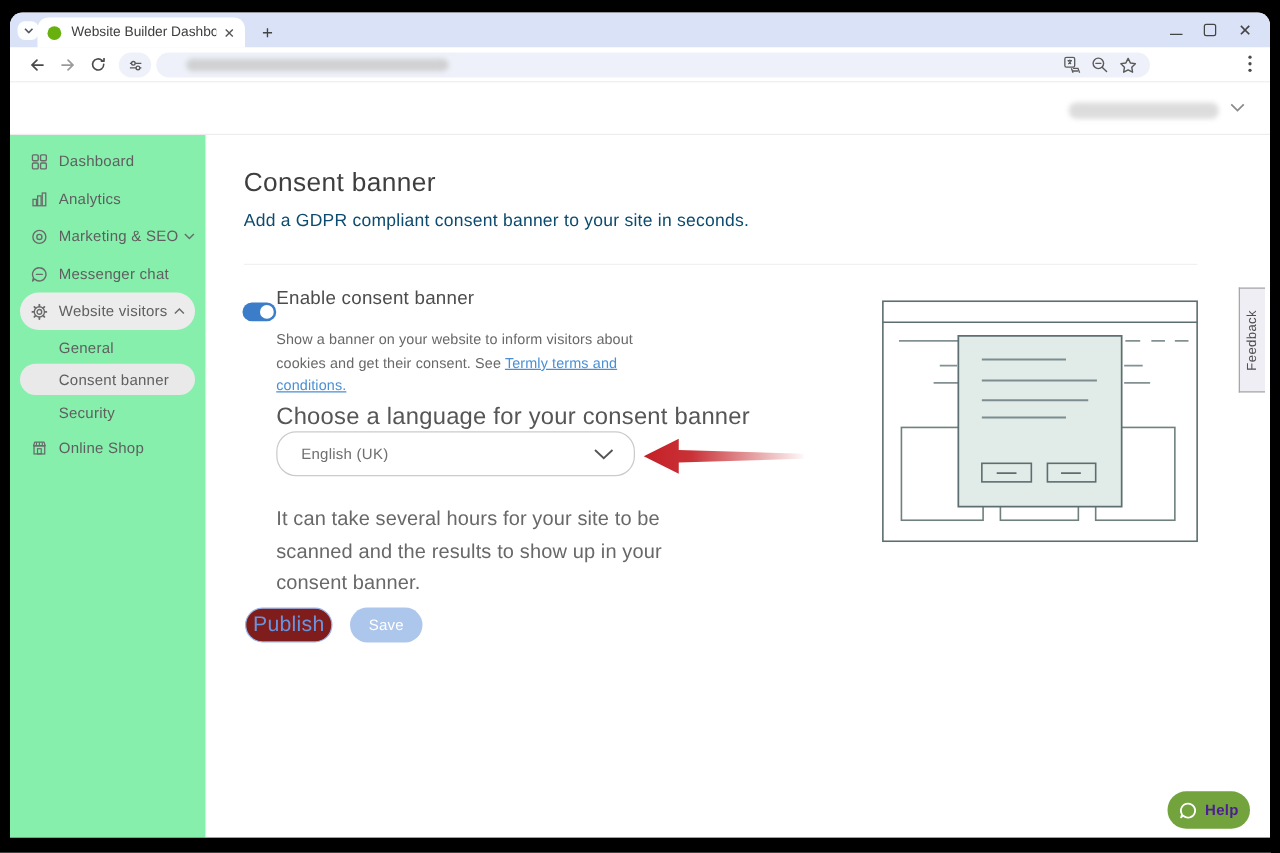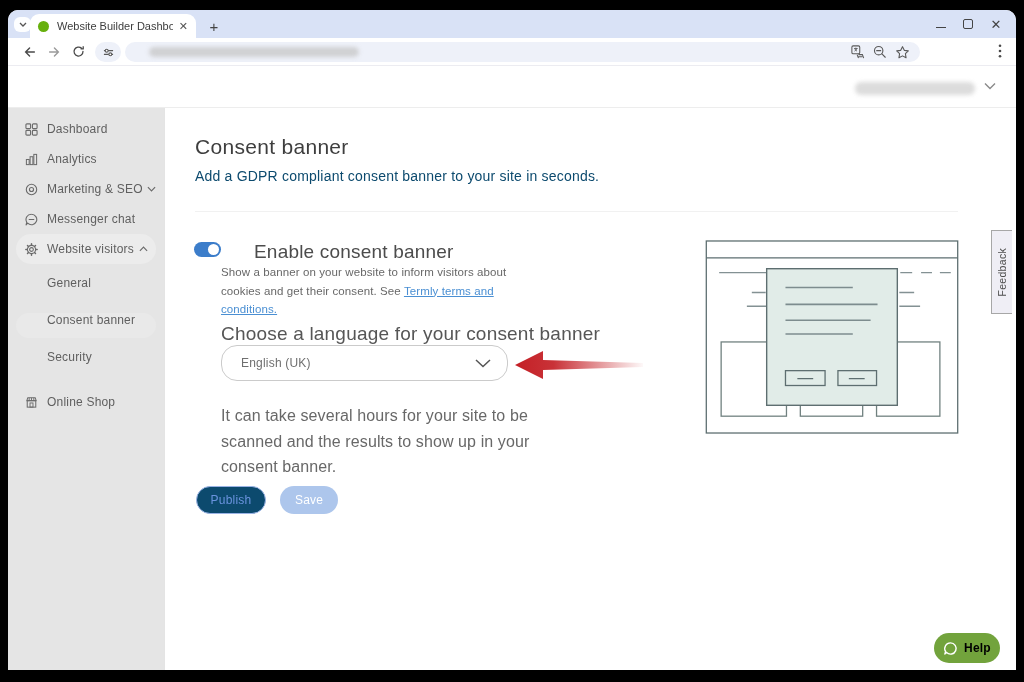--- a/index.html
+++ b/index.html
@@ -29,57 +29,57 @@
   .wc-min { border-bottom:1.5px solid #444; height:7px; width:10px; }
   .wc-max { border:1.5px solid #444; width:10px; height:10px; border-radius:2px; }
   .wc-close { font-size:13px; }
 
   
   .appheader { position:absolute; left:0; top:56px; width:100%; height:42px; background:#fff; border-bottom:1px solid #ededed; }
   .acctblur { position:absolute; right:41px; top:16px; width:120px; height:13px; background:#d4d4d4; border-radius:6px; filter:blur(2px); opacity:.8; }
   .acctchev { position:absolute; right:20px; top:16px; }
 
   
-  .sidebar { position:absolute; left:0; top:98px; width:157px; height:562px; background:#e5e5e5; border-right:1px solid #e4e4e4; padding-top:6px; }
+  .sidebar { position:absolute; left:0; top:98px; width:157px; height:562px; background:#86efac; border-right:1px solid #e4e4e4; padding-top:6px; }
   .sideitem { display:flex; align-items:center; height:30px; margin:0 8px; padding:0 8px; border-radius:15px; color:#5f5f5f; font-size:12px; letter-spacing:.2px; }
   .sideitem .icn { width:14px; height:14px; margin-right:9px; display:flex; align-items:center; justify-content:center; flex:0 0 auto; }
   .sideitem .lbl { flex:1; white-space:nowrap; }
   .sideitem .chev { margin-left:4px; }
-  .subitem { display:flex; align-items:flex-start; height:25px; margin:12px 8px; padding:0 8px 0 31px; border-radius:13px; color:#5f5f5f; font-size:12px; letter-spacing:.2px; }
+  .subitem { display:flex; align-items:center; height:25px; margin:1px 8px; padding:0 8px 0 31px; border-radius:13px; color:#5f5f5f; font-size:12px; letter-spacing:.2px; }
   .rowactive { background:#ececec; }
   .rowselected { background:#e9e9e9; }
 
   
   .main { position:absolute; left:157px; top:98px; width:851px; height:562px; background:#fff; }
   .pagetitle { position:absolute; left:30px; top:27px; font-size:21px; font-weight:500; color:#3e3e3e; letter-spacing:.3px; }
   .pagesub { position:absolute; left:30px; top:60px; font-size:14px; color:#0c4a6e; letter-spacing:.2px; }
   .divider { position:absolute; left:30px; top:103px; width:763px; height:1px; background:#f1f1f1; }
 
   .togglewrap { position:absolute; left:29px; top:134px; width:27px; height:15px; border-radius:8px; background:#3c7dca; }
   .knob { position:absolute; right:2px; top:2px; width:11px; height:11px; border-radius:50%; background:#fff; }
-  .enablelabel { position:absolute; left:56px; top:133px; font-size:19px; color:#4c4c4c; letter-spacing:.2px;margin-left:33px; }
+  .enablelabel { position:absolute; left:56px; top:122px; font-size:15px; color:#4c4c4c; letter-spacing:.2px; }
   .enabledesc { position:absolute; left:56px; top:155px; width:302px; font-size:11.5px; line-height:1.62; color:#686868; letter-spacing:.1px; }
   .enabledesc a { color:#4a8fd3; text-decoration:underline; }
 
   .langlabel { position:absolute; left:56px; top:215px; font-size:19px; color:#565656; letter-spacing:.2px; }
   .dropdown { position:absolute; left:56px; top:237px; width:287px; height:36px; border:1.5px solid #cbcbcb; border-radius:16px; display:flex; align-items:center; padding:0 16px 0 19px; }
   .dropdown .val { flex:1; font-size:12px; color:#6f6f6f; letter-spacing:.2px; }
   .arrow { position:absolute; left:348px; top:240px; }
   .note { position:absolute; left:56px; top:295px; width:310px; font-size:16px; line-height:1.6; color:#686868; letter-spacing:.1px; }
 
-  .btn-publish { position:absolute; left:31px; top:378px; width:70px; height:28px; border:1.5px solid #9ab3e5; border-radius:14px; background:#0c4a6e; color:#6a93de; font-size:12px; font-weight:500; display:flex; align-items:center; justify-content:center; letter-spacing:.2px; }
+  .btn-publish { position:absolute; left:31px; top:378px; width:70px; height:28px; border:1.5px solid #9ab3e5; border-radius:14px; background:#7f1d1d; color:#6a93de; font-size:17px; font-weight:500; display:flex; align-items:center; justify-content:center; letter-spacing:.2px; }
   .btn-save { position:absolute; left:115px; top:378px; width:58px; height:28px; border:none; border-radius:14px; background:#adc6ec; color:#fff; font-size:12px; font-weight:500; display:flex; align-items:center; justify-content:center; letter-spacing:.2px; }
 
   .illustration { position:absolute; left:539px; top:132px; width:256px; height:194px; }
 
   
   .feedbacktab { position:absolute; right:4px; top:220px; width:21px; height:84px; background:#efeef5; border:1px solid #a7a7a7; border-right:none; display:flex; align-items:center; justify-content:center; }
   .feedbacktab span { writing-mode:vertical-rl; transform:rotate(180deg); font-size:10.5px; color:#4e4e4e; letter-spacing:.3px; }
   .helpbtn { position:absolute; right:16px; top:623px; width:66px; height:30px; background:#72a33c; border-radius:15px; display:flex; align-items:center; justify-content:center; gap:6px; }
-  .helpbtn span { color:#000000; font-size:12px; font-weight:700; letter-spacing:.2px; }
+  .helpbtn span { color:#4c1d95; font-size:12px; font-weight:700; letter-spacing:.2px; }
 
   svg { display:block; }
 </style>
 </head>
 <body>
 
 <div class="window">
 
   <div class="tabstrip">
     <div class="tabsearch">

